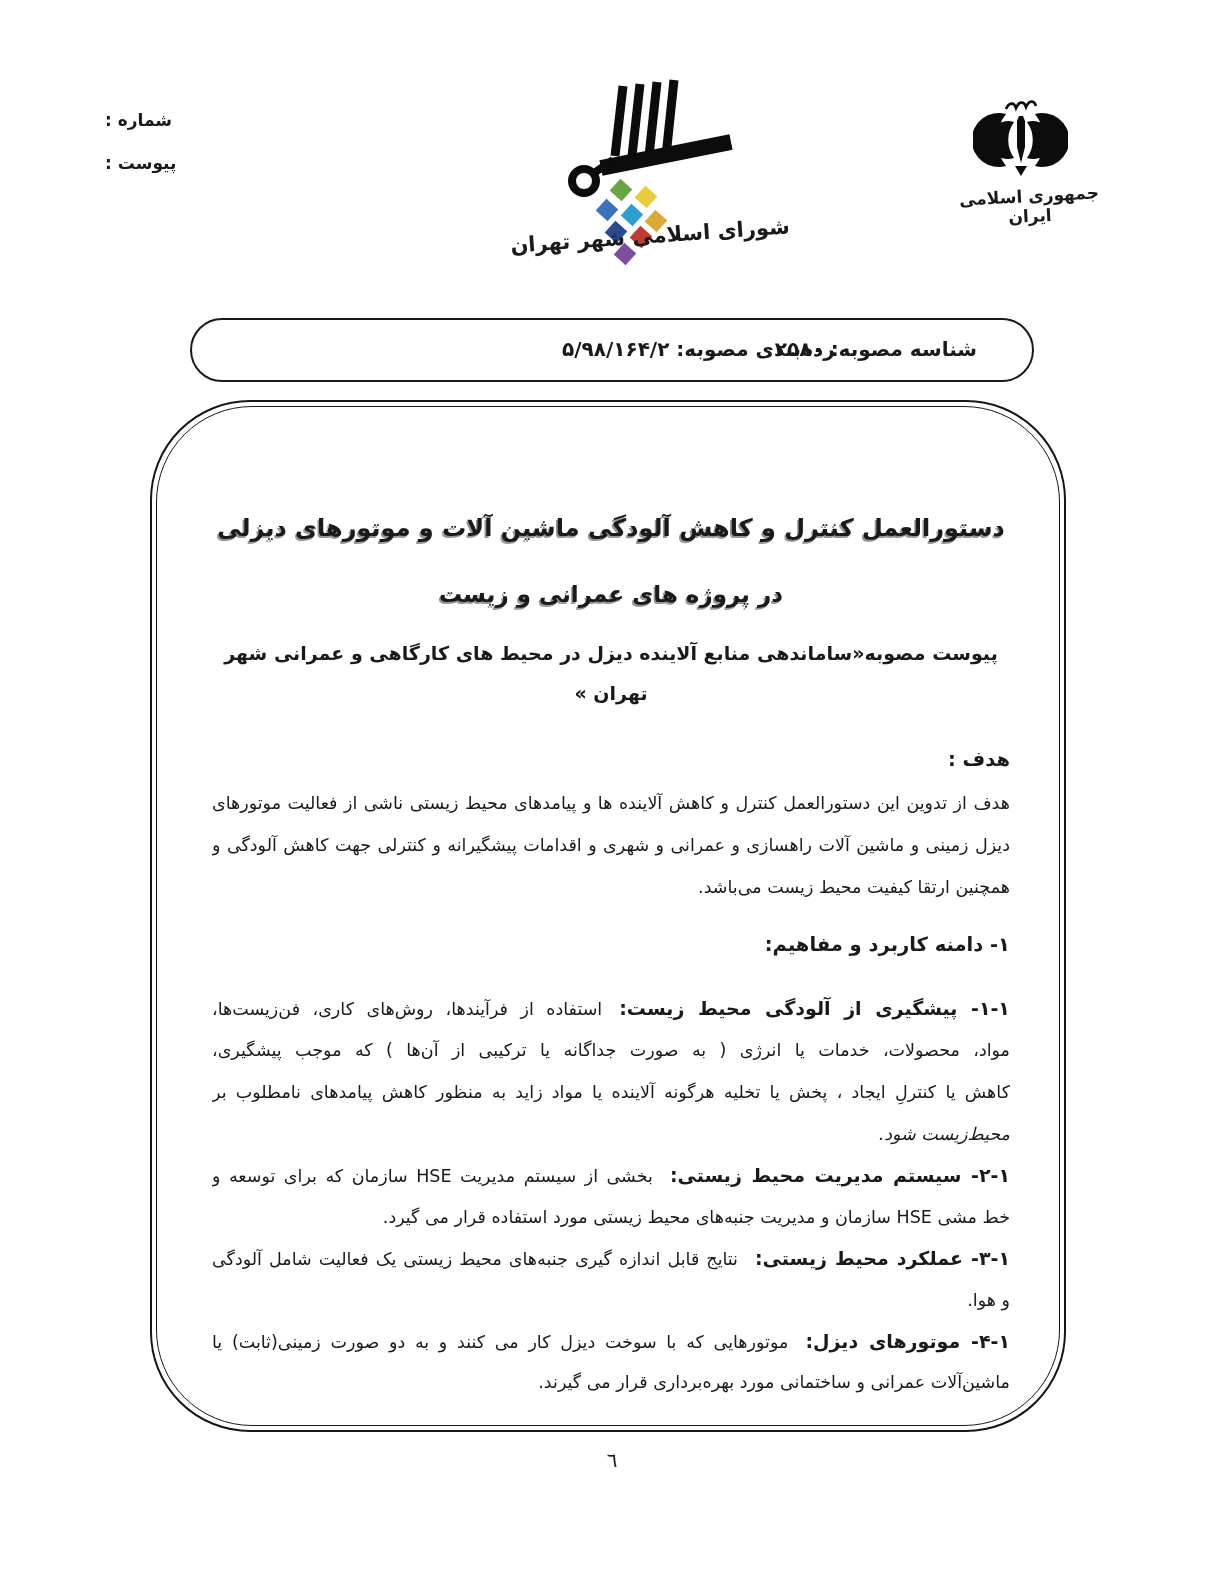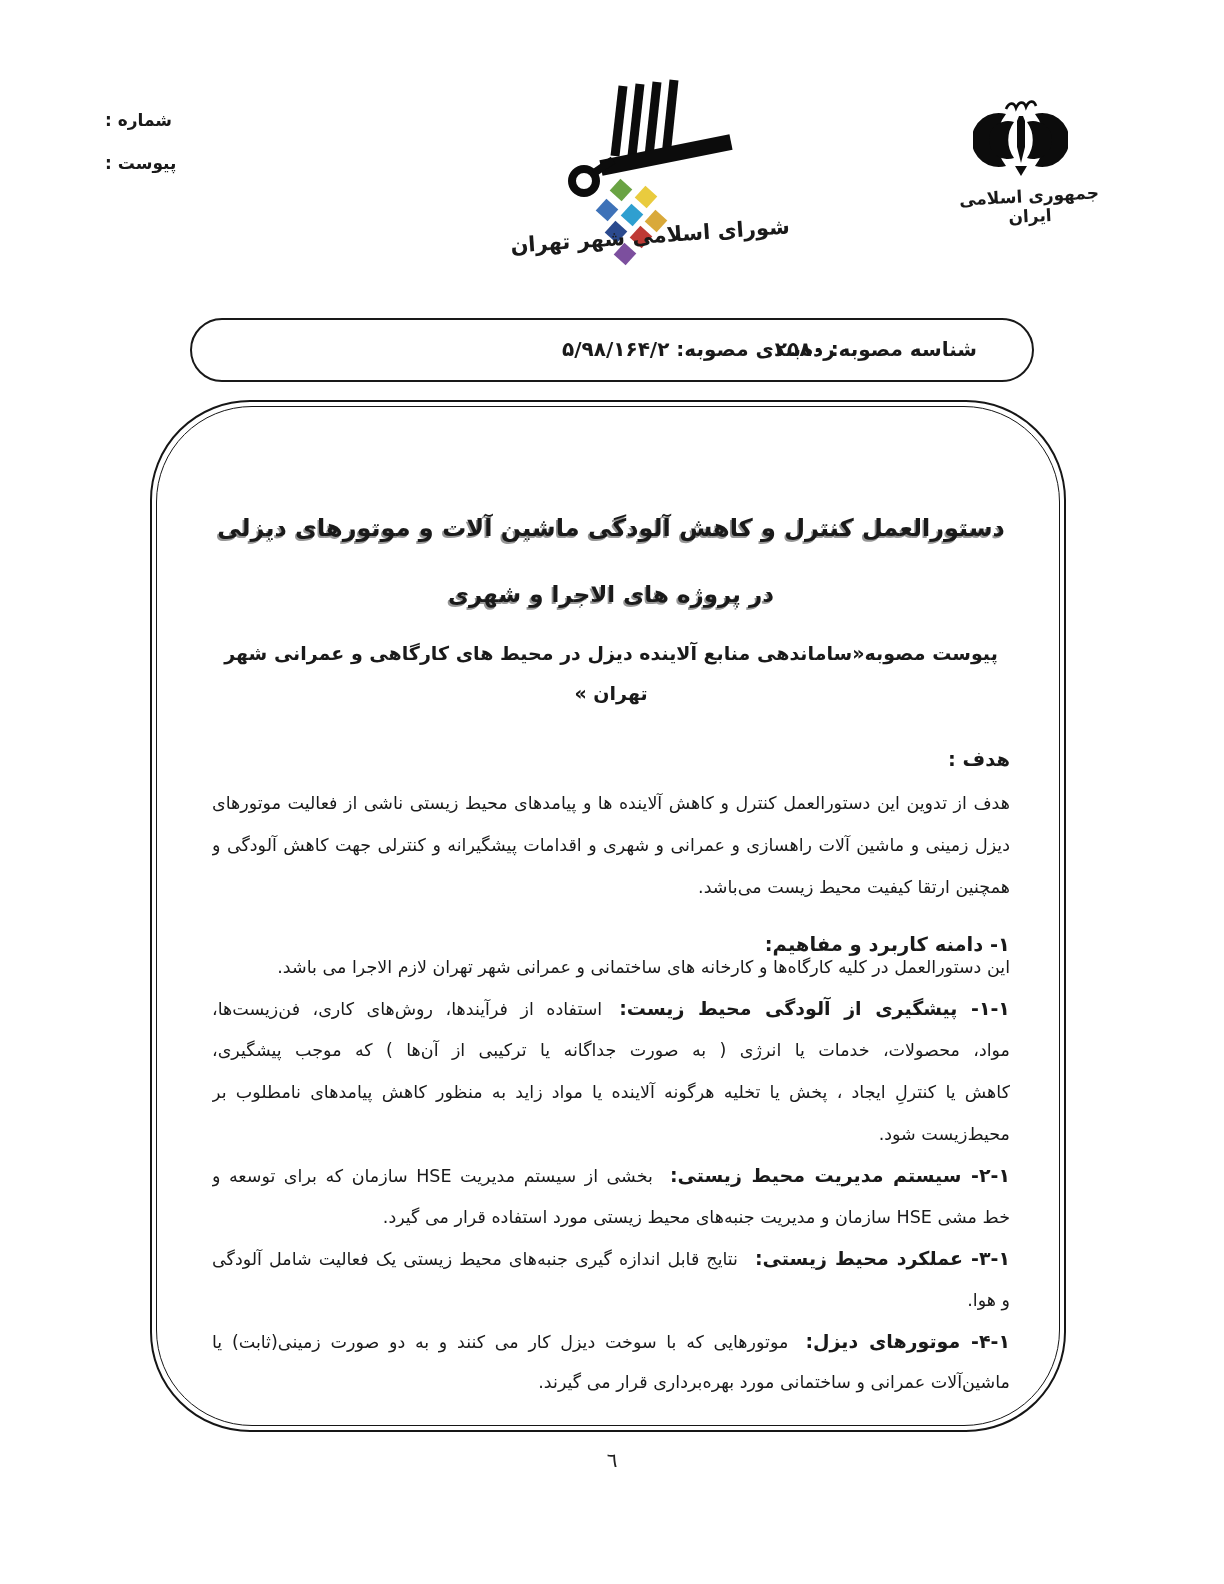--- a/index.html
+++ b/index.html
@@ -50,21 +50,21 @@
   .ln.j{text-align:justify; text-align-last:justify; white-space:normal; overflow:hidden;}
   .ttl1{top:106px; height:44px; line-height:44px; text-align:center; font-weight:700;
         font-size:24px; text-shadow:-1.6px 1.6px 0 #979797; letter-spacing:0.5px;}
   .ttl2{top:173px; height:42px; line-height:42px; text-align:center; font-weight:700;
         font-size:23px; text-shadow:-1.6px 1.6px 0 #979797;}
   .ttl3{top:233px; height:40px; line-height:40px; text-align:center; font-weight:700; font-size:19px;}
   .hd{font-weight:700; font-size:19.5px;}
   .lead{font-weight:700; font-size:19px; margin-left:17px;}
   .goal-h{top:341px;}  .g1{top:384px;} .g2{top:426px;} .g3{top:468px;}
   .s1h{top:507px;margin-top:19px;} .s1i{top:548px;}
-  .i1l1{top:589px;} .i1l2{top:631px;} .i1l3{top:673px;} .i1l4{top:715px;}
+  .i1l1{top:589px;} .i1l2{top:631px;} .i1l3{top:673px;} .i1l4{top:715px;font-style:italic;}
   .i2l1{top:756px;} .i2l2{top:798px;}
   .i3l1{top:839px;} .i3l2{top:881px;}
   .i4l1{top:922px;} .i4l2{top:963px;}
   
   .page-number{position:absolute; left:0; top:1448px; width:1224px; text-align:center;
     font-size:20px; color:#222;}
 </style>
 </head>
 <body>
 
@@ -125,30 +125,29 @@
       <span>۵/۹۸/۱۶۴/۲</span>
     </div>
   </div>
 
   <div class="main-box">
     <div class="main-box-inner"></div>
   </div>
 
   <div class="doc-content">
     <div class="ln ttl1 wrapok">دستورالعمل کنترل و کاهش آلودگی ماشین آلات و موتورهای دیزلی</div>
-    <div class="ln ttl2 wrapok">در پروژه های الاجرا و شهری</div>
+    <div class="ln ttl2 wrapok">در پروژه های عمرانی و زیست</div>
     <div class="ln ttl3 wrapok">پیوست مصوبه«ساماندهی منابع آلاینده دیزل در محیط های کارگاهی و عمرانی شهر تهران »</div>
 
     <div class="ln r hd goal-h">هدف :</div>
     <div class="ln j g1">هدف از تدوین این دستورالعمل کنترل و کاهش آلاینده ها و پیامدهای محیط زیستی ناشی از فعالیت موتورهای</div>
     <div class="ln j g2">دیزل زمینی و ماشین آلات راهسازی و عمرانی و شهری و اقدامات پیشگیرانه و کنترلی جهت کاهش آلودگی و</div>
     <div class="ln c g3">همچنین ارتقا کیفیت محیط زیست می‌باشد.</div>
 
     <div class="ln r hd s1h">۱- دامنه کاربرد و مفاهیم:</div>
-    <div class="ln r s1i">این دستورالعمل در کلیه کارگاه‌ها و کارخانه های ساختمانی و عمرانی شهر تهران لازم الاجرا می باشد.</div>
 
     <div class="ln j i1l1">
       <span class="lead">۱-۱- پیشگیری از آلودگی محیط زیست:</span><span>استفاده از فرآیندها، روش‌های کاری، فن‌زیست‌ها،</span>
     </div>
     <div class="ln j i1l2">مواد، محصولات، خدمات یا انرژی ( به صورت جداگانه یا ترکیبی از آن‌ها ) که موجب پیشگیری،</div>
     <div class="ln j i1l3">کاهش یا کنترلِ ایجاد ، پخش یا تخلیه هرگونه آلاینده یا مواد زاید به منظور کاهش پیامدهای نامطلوب بر</div>
     <div class="ln c i1l4">محیط‌زیست شود.</div>
 
     <div class="ln j i2l1">
       <span class="lead">۲-۱- سیستم مدیریت محیط زیستی:</span><span>بخشی از سیستم مدیریت HSE سازمان که برای توسعه و اجرای</span>

